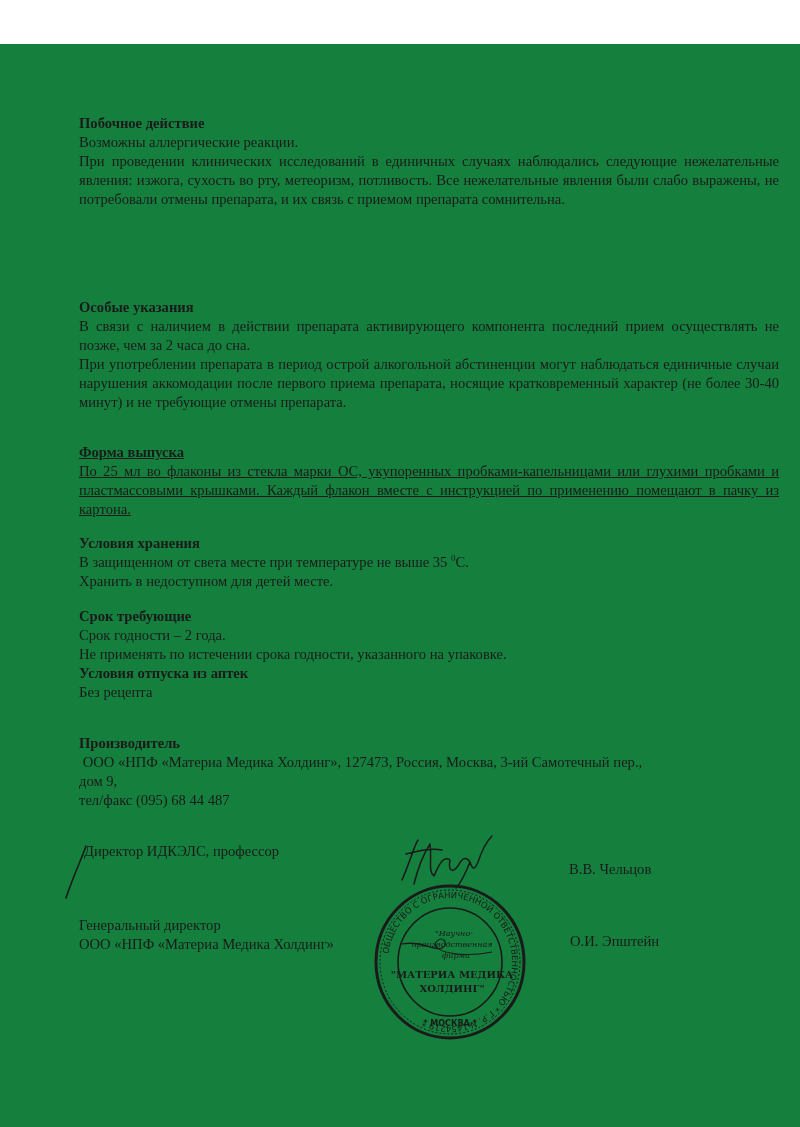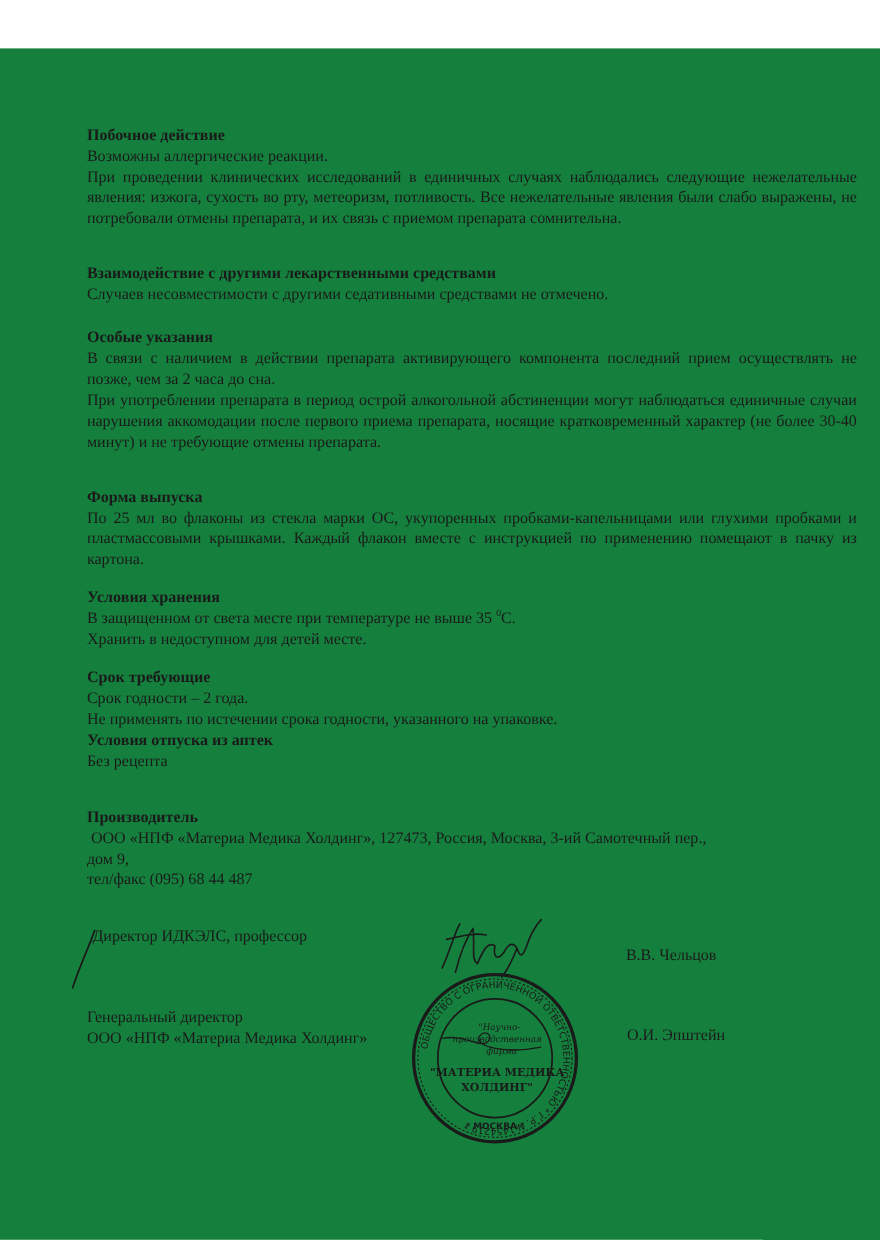--- a/index.html
+++ b/index.html
@@ -12,21 +12,21 @@
     }
     .section { position: absolute; left: 79px; width: 700px; }
     .h { font-weight: bold; margin: 0; font-size: 14.6px; line-height: 19px; }
     .p { margin: 0; }
     .just { text-align: justify; text-align-last: left; }
     sup { font-size: 9px; line-height: 0; vertical-align: 6px; }
 
     #s1 { top: 70px; }
     #s2 { top: 196px; }
     #s3 { top: 254px; }
-    #s4 { top: 399px; }
+    #s4 { top: 399px; text-decoration: underline; }
     #s5 { top: 490px; }
     #s6 { top: 563px; }
     #s7 { top: 620px; }
     #s8 { top: 690px; }
 
     .sig-row { position: absolute; font-size: 14.6px; line-height: 19px; }
     #dir1-title { left: 84px; top: 798px; }
     #dir1-name { left: 569px; top: 816px; }
     #dir2-title { left: 79px; top: 872px; }
     #dir2-name { left: 570px; top: 888px; }
@@ -40,24 +40,20 @@
 <body>
 
 <div class="page">
 
   <div class="section" id="s1">
     <p class="h">Побочное действие</p>
     <p class="p">Возможны аллергические реакции.</p>
     <p class="p just">При проведении клинических исследований в единичных случаях наблюдались следующие нежелательные явления: изжога, сухость во рту, метеоризм, потливость.  Все нежелательные явления были слабо выражены, не потребовали отмены препарата, и их связь с приемом препарата сомнительна.</p>
   </div>
 
-  <div class="section" id="s2">
-    <p class="h">Взаимодействие с другими лекарственными средствами</p>
-    <p class="p">Случаев несовместимости с другими седативными средствами не отмечено.</p>
-  </div>
 
   <div class="section" id="s3">
     <p class="h">Особые указания</p>
     <p class="p just">В связи с наличием в действии препарата активирующего компонента последний прием осуществлять не позже, чем за 2 часа до сна.</p>
     <p class="p just">При употреблении препарата в период острой алкогольной абстиненции могут наблюдаться единичные случаи нарушения аккомодации после первого приема препарата, носящие кратковременный характер (не более 30-40 минут) и не требующие отмены препарата.</p>
   </div>
 
   <div class="section" id="s4">
     <p class="h">Форма выпуска</p>
     <p class="p just">По 25 мл во флаконы из стекла марки ОС, укупоренных пробками-капельницами или глухими пробками и пластмассовыми крышками. Каждый флакон вместе с инструкцией по применению помещают в пачку из картона.</p>

